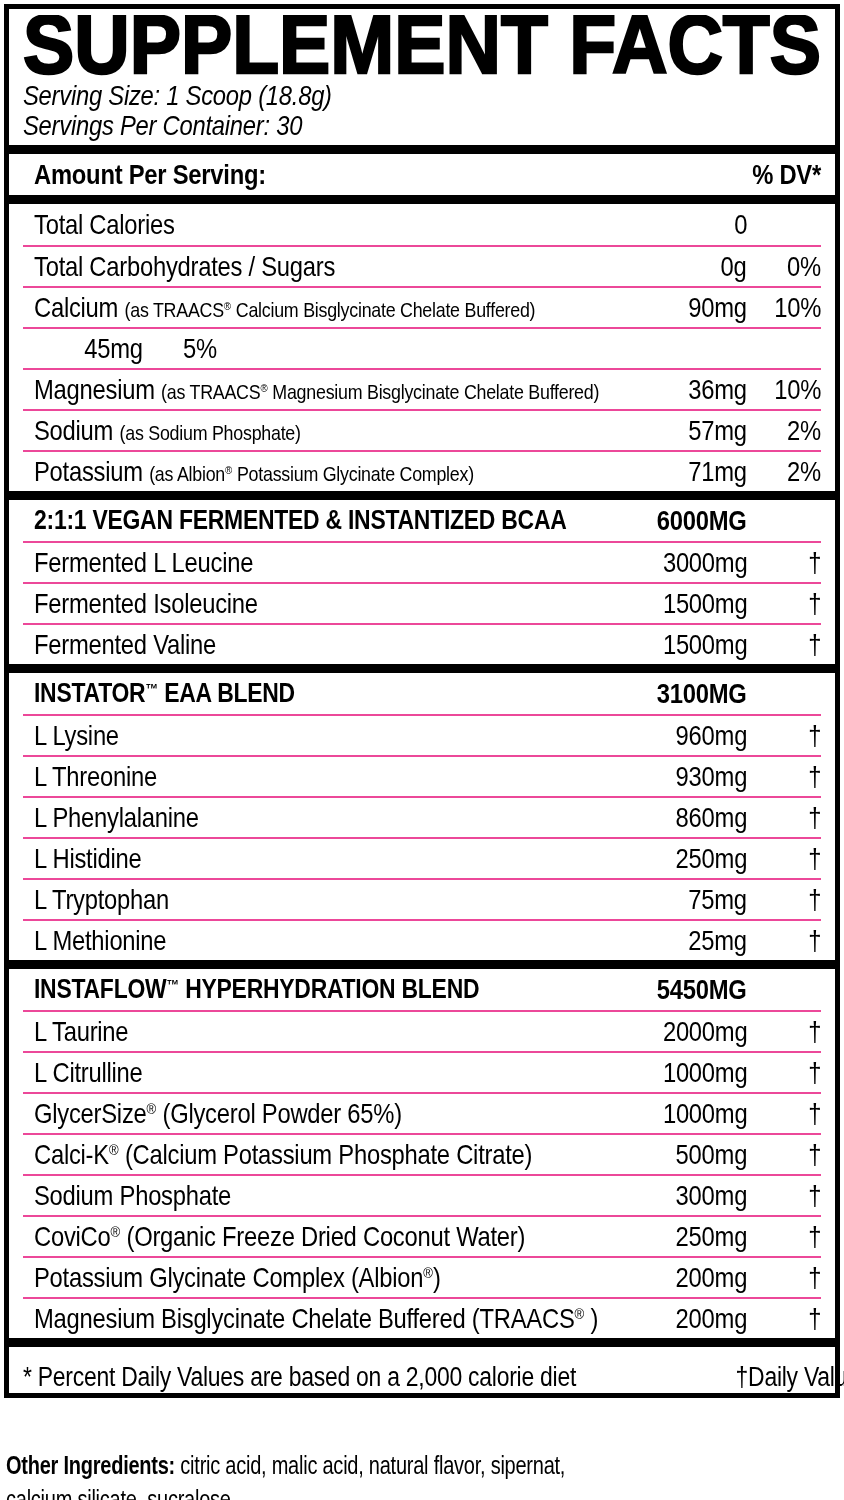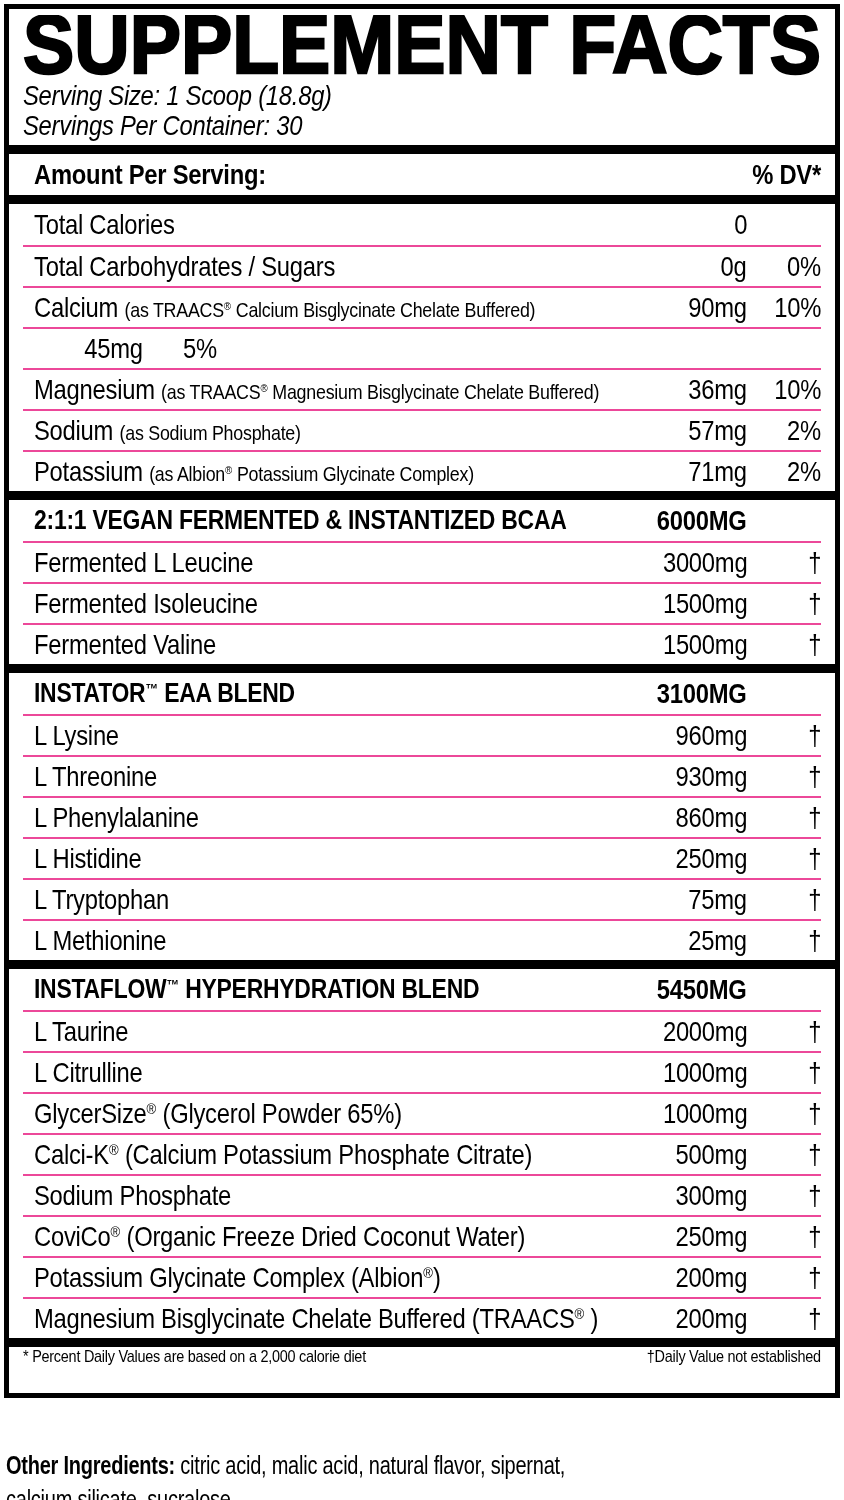--- a/index.html
+++ b/index.html
@@ -61,23 +61,23 @@
     font-size: 55%;
     vertical-align: baseline;
     position: relative;
     top: -0.55em;
     letter-spacing: 0;
   }
 
   .foot-row {
     display: flex;
     justify-content: space-between;
-    align-items: flex-start;
+    align-items: flex-end;
     height: 46px;
-    font-size: 17px;
+    font-size: 27px;
     gap: 12px;
   }
 
   .other {
     position: absolute;
     left: 6px; top: 1448px;
     width: 838px;
     font-size: 25px;
     line-height: 34px;
   }

